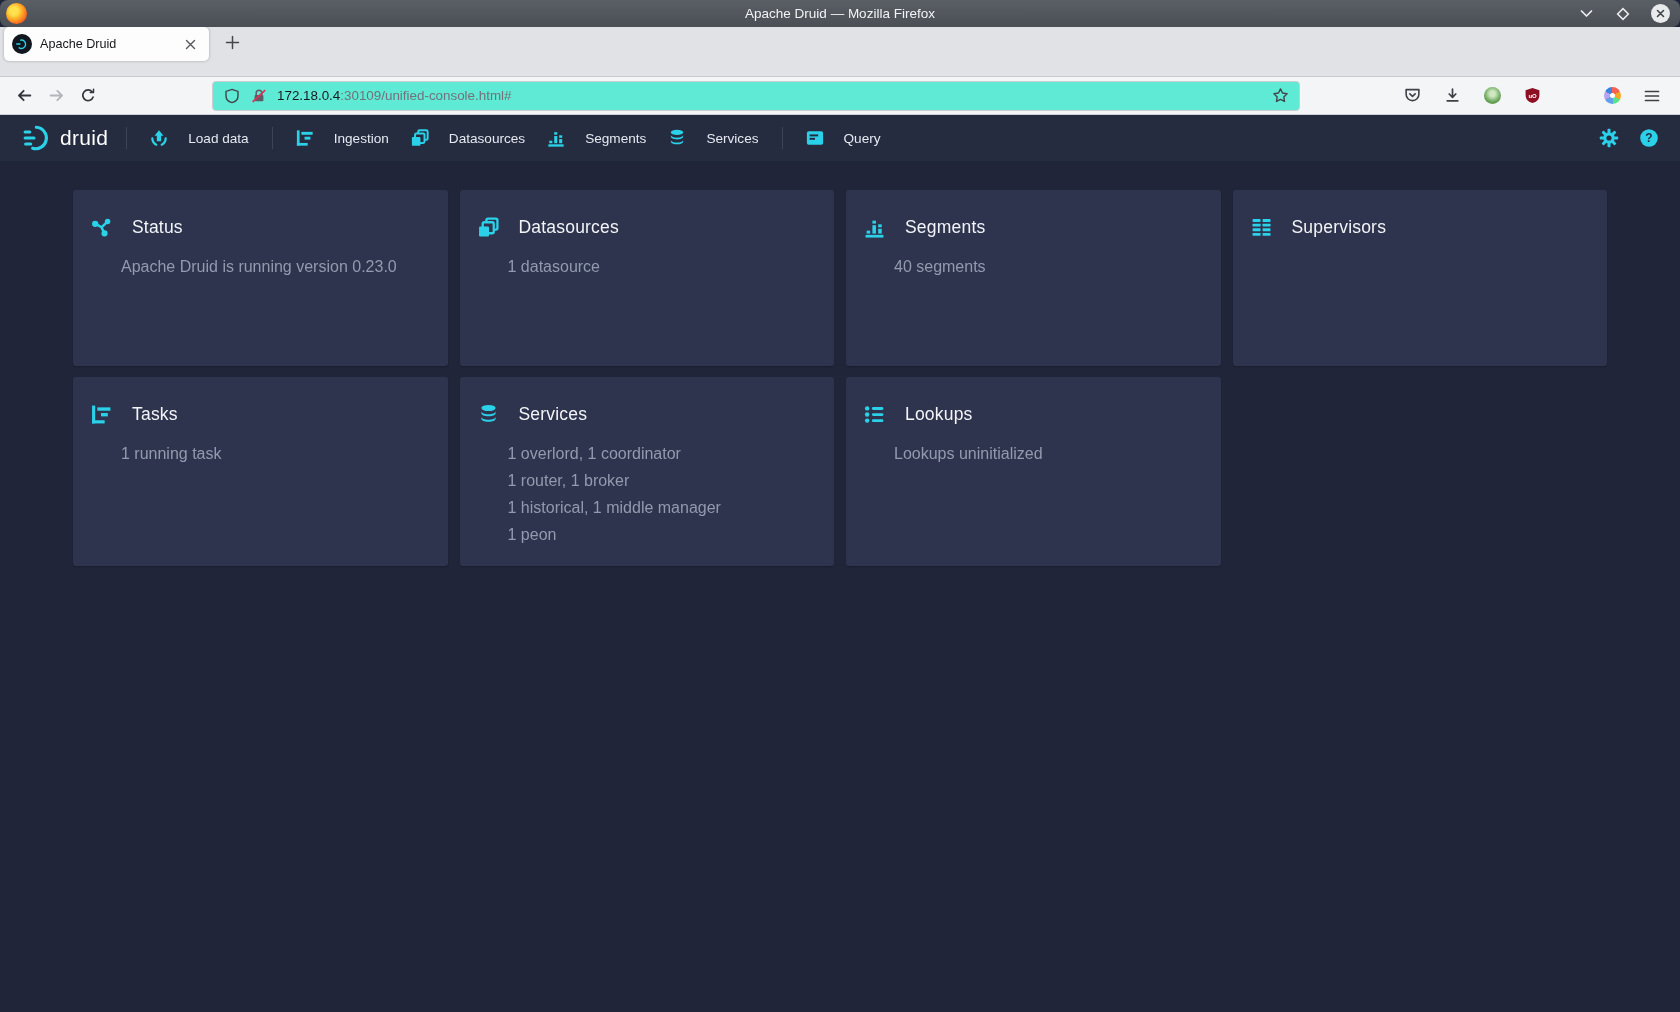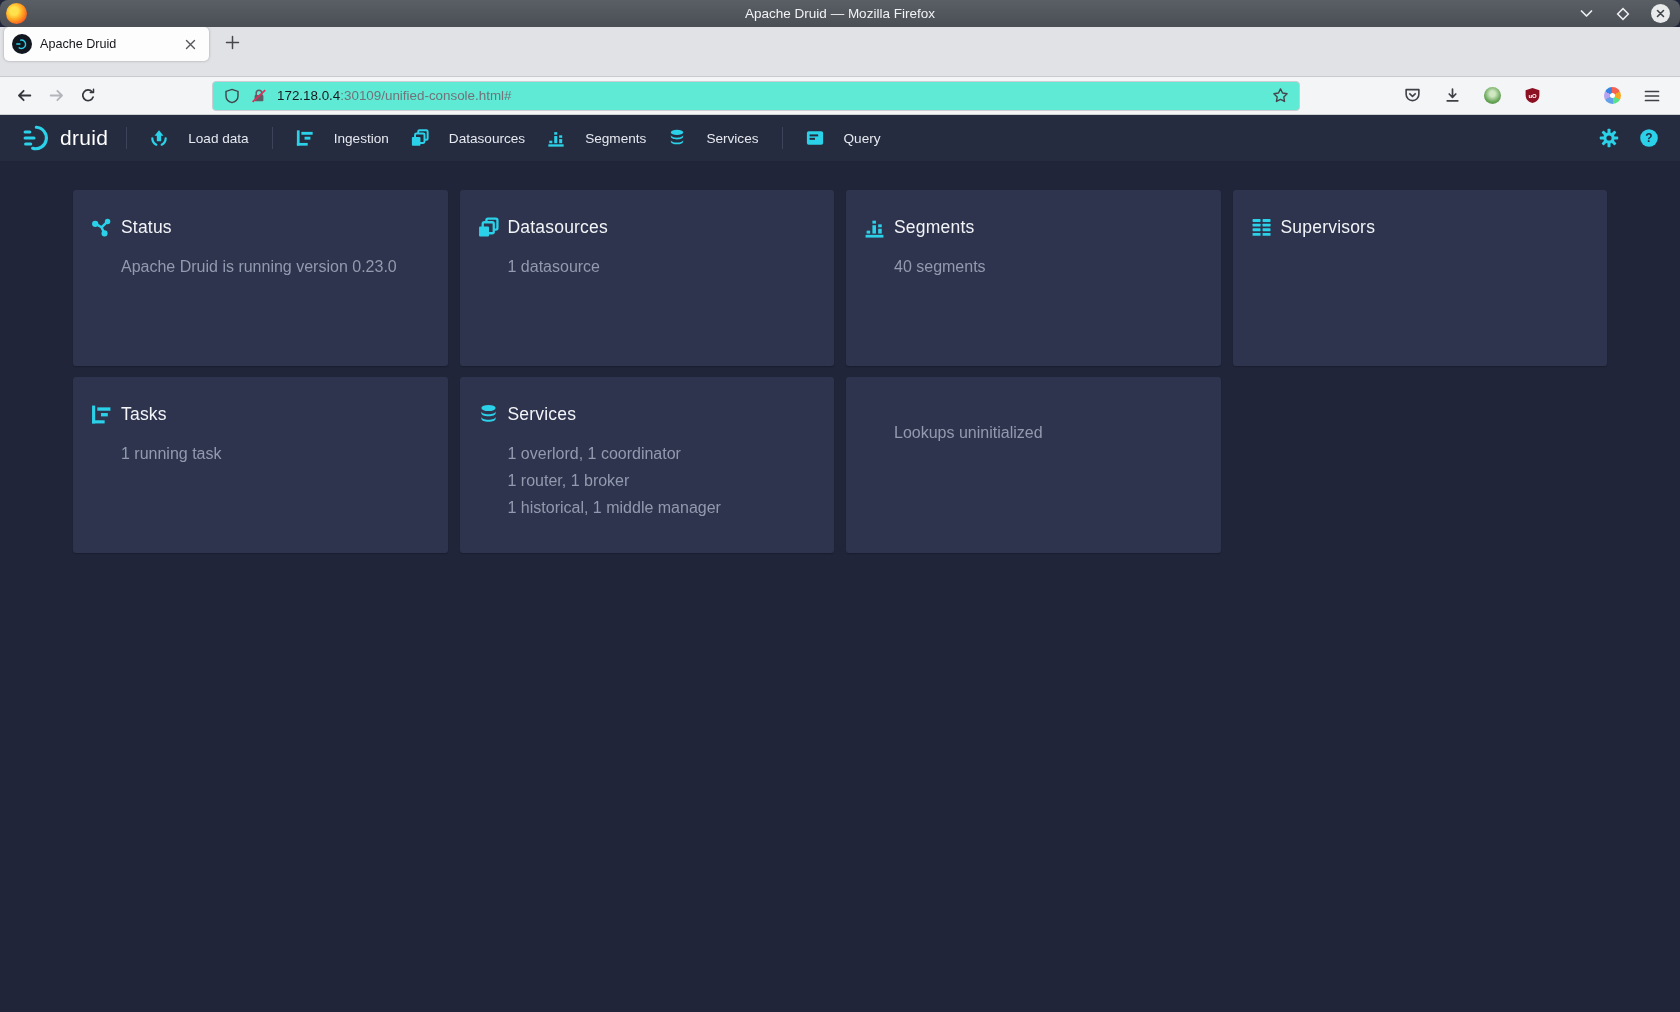--- a/index.html
+++ b/index.html
@@ -61,21 +61,21 @@
   .hdr-divider{width:1px;height:22px;background:#3d4459;margin:0 12px;flex:none;}
   .dnav-item{display:flex;align-items:center;gap:20px;padding:0 11px;height:46px;cursor:pointer;}
   .dnav-label{color:#e6e9f0;font-size:13.6px;}
   .hdr-right{margin-left:auto;display:flex;align-items:center;gap:18px;padding-right:4px;}
   .hdr-icon-btn{width:22px;height:22px;display:flex;align-items:center;justify-content:center;}
 
   
   .content{padding:29px 73px;display:grid;grid-template-columns:repeat(4,1fr);gap:11px 12px;}
   .card{background:var(--card-bg);border-radius:3px;min-height:176px;padding:27px 18px 18px 18px;cursor:pointer;
     box-shadow:0 1px 1px rgba(17,20,24,.4);}
-  .card-head{display:flex;align-items:center;gap:9px;}
+  .card-head{display:flex;align-items:center;gap:20px;}
   .card-icon{width:21px;height:21px;flex:none;display:flex;}
   .card-title{color:#f3f4f8;font-size:17.5px;font-weight:500;letter-spacing:.2px;}
   .card-lines{margin:15px 0 0 30px;}
   .card-line{color:#9togethera0b5;color:#929aaf;font-size:16px;line-height:27px;white-space:nowrap;}
   svg{display:block;}
 </style>
 </head>
 <body>
 
 <div class="titlebar">
@@ -398,22 +398,36 @@
           <path d="M3.2 6.8 c0 1.6 3 2.9 6.8 2.9 s6.8 -1.3 6.8 -2.9 v1.9 c0 1.6 -3 2.9 -6.8 2.9 s-6.8 -1.3 -6.8 -2.9 z"></path>
           <path d="M3.2 12.2 c0 1.6 3 2.9 6.8 2.9 s6.8 -1.3 6.8 -2.9 v1.9 c0 1.6 -3 2.9 -6.8 2.9 s-6.8 -1.3 -6.8 -2.9 z"></path>
         </svg>
       </span>
       <span class="card-title">Services</span>
     </div>
     <div class="card-lines">
       <div class="card-line">1 overlord, 1 coordinator</div>
       <div class="card-line">1 router, 1 broker</div>
       <div class="card-line">1 historical, 1 middle manager</div>
-    </div>
-  </div>
-
-  <div class="card">
+      <div class="card-line">1 peon</div>
+    </div>
+  </div>
+
+  <div class="card">
+    <div class="card-head">
+      <span class="card-icon">
+        <svg width="21" height="21" viewBox="0 0 20 20" fill="#2bd1e8">
+          <circle cx="3" cy="4.2" r="2.1"></circle>
+            <rect x="7.5" y="2.9" width="11" height="2.7" rx="1.35"></rect>
+          <circle cx="3" cy="10" r="2.1"></circle>
+            <rect x="7.5" y="8.7" width="11" height="2.7" rx="1.35"></rect>
+          <circle cx="3" cy="15.8" r="2.1"></circle>
+            <rect x="7.5" y="14.5" width="11" height="2.7" rx="1.35"></rect>
+        </svg>
+      </span>
+      <span class="card-title">Lookups</span>
+    </div>
     <div class="card-lines">
       <div class="card-line">Lookups uninitialized</div>
     </div>
   </div>
 
 </div>
 
 </body></html>

